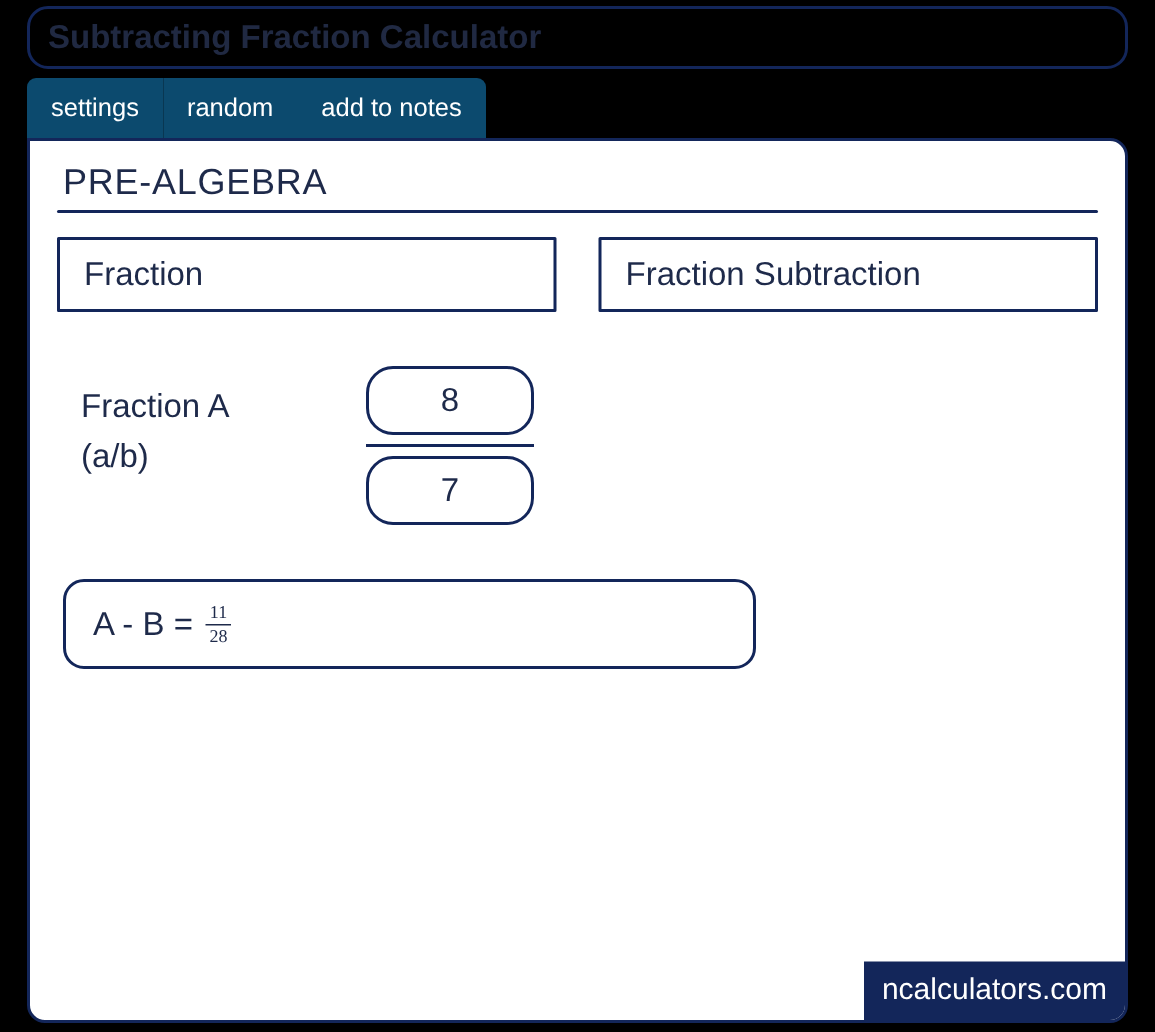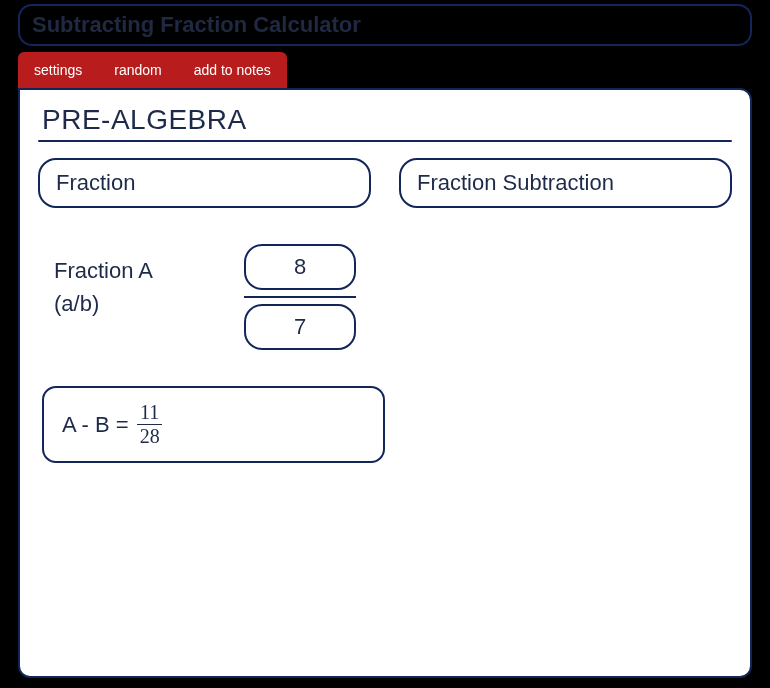--- a/index.html
+++ b/index.html
@@ -27,57 +27,57 @@
     font-size: 22px;
     font-weight: 600;
   }
   .tabs {
     display: flex;
     margin: 6px 18px 0 18px;
     gap: 0;
   }
   .tab {
     color: #fff;
-    font-size: 14px;
+    font-size: 17px;
     padding: 10px 16px;
-    background: #b91c1c;
+    background: #0c4a6e;
     cursor: pointer;
   }
   .tab:first-child { border-top-left-radius: 6px; }
   .tab:last-child { border-top-right-radius: 6px; }
   .main-panel {
     margin: 0 18px 4px 18px;
     background: #fff;
     border: 2px solid #13265a;
     border-radius: 0 12px 12px 12px;
     padding: 14px 18px 10px 18px;
     height: 590px;
     position: relative;
   }
   .subject {
-    font-size: 28px;
+    font-size: 24px;
     color: #1e2a4a;
     letter-spacing: 0.5px;
     margin-left: 4px;
   }
   .subject-underline {
     height: 2px;
     background: #13265a;
     margin: 4px 0 16px 0;
     border-radius: 1px;
   }
   .crumbs {
     display: flex;
     gap: 28px;
     margin-bottom: 36px;
   }
   .crumb {
     flex: 1;
     border: 2px solid #13265a;
-    border-radius: 18px;
+    border-radius: 1px;
     padding: 10px 16px;
     font-size: 22px;
     color: #1e2a4a;
     background: #fff;
     cursor: pointer;
   }
   .input-row {
     display: flex;
     align-items: flex-start;
     margin-bottom: 36px;
@@ -109,36 +109,36 @@
   }
   .frac-divider {
     width: 112px;
     height: 2px;
     background: #13265a;
   }
   .result-box {
     border: 2px solid #13265a;
     border-radius: 14px;
     padding: 14px 18px;
-    width: 343px;
+    width: 462px;
     display: flex;
     align-items: center;
     font-size: 22px;
     color: #1e2a4a;
     margin-left: 4px;
   }
   .result-eq {
     margin-right: 8px;
   }
   .result-frac {
     display: inline-flex;
     flex-direction: column;
     align-items: center;
     font-family: "Times New Roman", serif;
-    font-size: 20px;
+    font-size: 12px;
     line-height: 1.05;
   }
   .result-frac .num {
     border-bottom: 1.5px solid #1e2a4a;
     padding: 0 3px 1px 3px;
   }
   .result-frac .den {
     padding: 1px 3px 0 3px;
   }
   .brand {
@@ -191,16 +191,17 @@
 
 
     <div class="result-box">
       <span class="result-eq">A - B  = </span>
       <span class="result-frac">
         <span class="num">11</span>
         <span class="den">28</span>
       </span>
     </div>
 
+    <div class="brand">ncalculators.com</div>
 
   </div>
 
 </div>
 
 </body></html>

